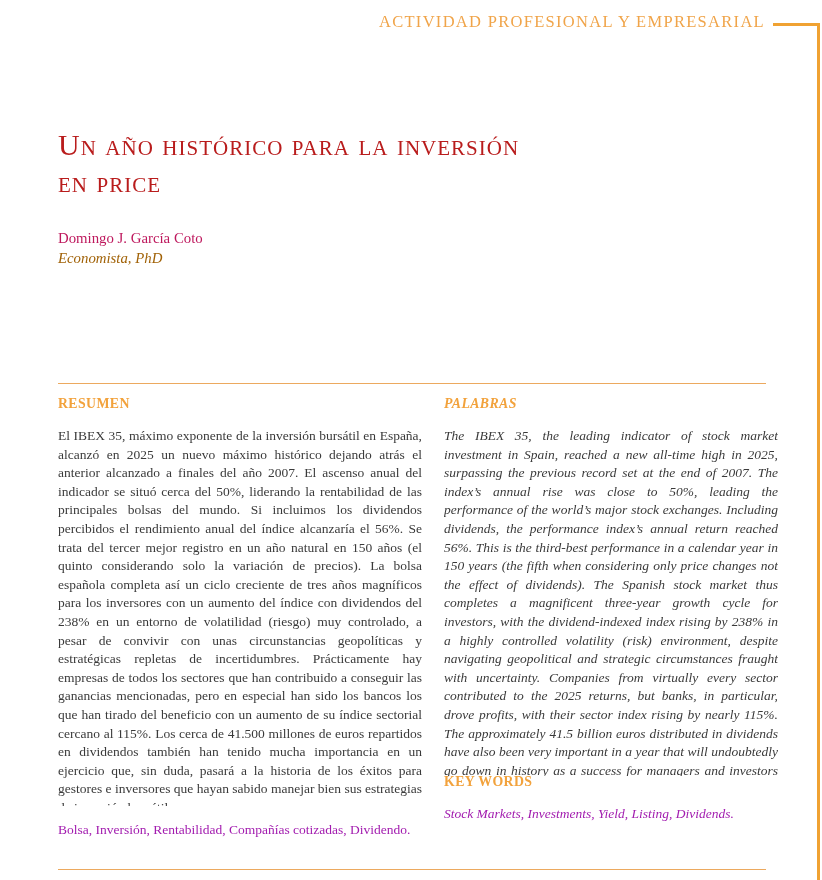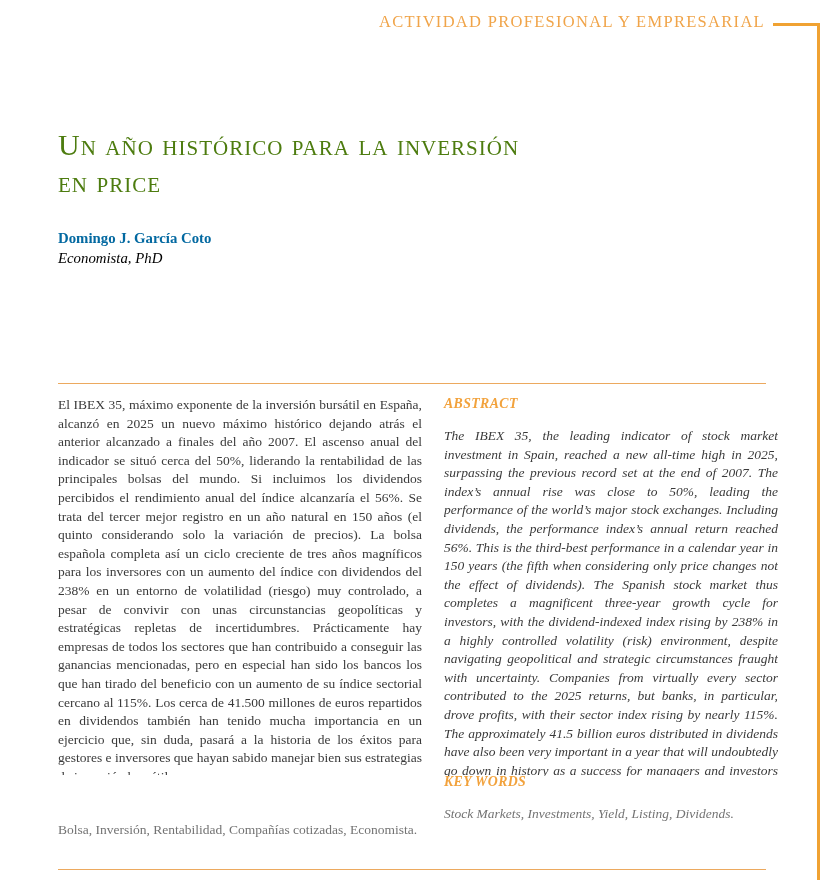--- a/index.html
+++ b/index.html
@@ -18,27 +18,27 @@
     font-size:16.5px;letter-spacing:1.3px;
     color:#f0a449;white-space:nowrap;
   }
   .corner-h{position:absolute;left:753px;top:23px;width:46px;height:2.5px;background:#f0a232;}
   .corner-v{position:absolute;left:797px;top:23px;width:2.5px;height:857px;background:#f0a232;}
   
   .article-title{
     position:absolute;left:38px;top:126px;width:700px;
     font-size:30px;line-height:37px;
     font-variant:small-caps;letter-spacing:1px;
-    color:#4d7c0f;
+    color:#b91c1c;
   }
   
   .authors{position:absolute;left:38px;top:228px;font-size:14.8px;line-height:20px;}
   .author-block{margin-bottom:22px;}
-  .author-name{font-weight:bold;color:#0369a1;}
-  .author-role{font-style:italic;color:#000000;}
+  .author-name{font-weight:normal;color:#be185d;}
+  .author-role{font-style:italic;color:#a16207;}
   
   .rule{position:absolute;left:38px;width:708px;height:1px;background:#eca95f;}
   .rule-top{top:383px;}
   .rule-bottom{top:869px;}
   
   .col{position:absolute;top:396px;}
   .col-left{left:38px;width:364px;}
   .col-right{left:424px;width:334px;}
   .col-heading{
     font-size:13.8px;font-weight:bold;letter-spacing:.4px;
@@ -50,22 +50,22 @@
     text-align:justify;hyphens:auto;-webkit-hyphens:auto;
     color:#3a3a3a;margin:0;
   }
   .body-text.clip-left{height:379px;overflow:hidden;}
   .body-text.clip-right{height:349px;overflow:hidden;}
   .col-right .body-text{font-style:italic;}
   
   .kw-block{position:absolute;}
   .kw-left{left:38px;top:806px;width:364px;}
   .kw-right{left:424px;top:774px;width:334px;}
-  .kw-list{font-size:13.5px;margin:16px 0 0 0;color:#737373;}
-  .kw-right .col-heading{font-style:italic;}
+  .kw-list{font-size:13.5px;margin:16px 0 0 0;color:#a21caf;}
+  .kw-right .col-heading{}
   .kw-right .kw-list{font-style:italic;}
 </style>
 </head>
 <body>
 
 <div class="page">
 
   <div class="section-label">ACTIVIDAD PROFESIONAL Y EMPRESARIAL</div>
   <div class="corner-h"></div>
   <div class="corner-v"></div>
@@ -79,30 +79,31 @@
     <div class="author-block">
       <div class="author-name">Domingo J. García Coto</div>
       <div class="author-role">Economista, PhD</div>
     </div>
   </div>
 
   <div class="rule rule-top"></div>
   <div class="rule rule-bottom"></div>
 
   <div class="col col-left" lang="es">
+    <h3 class="col-heading">RESUMEN</h3>
     <p class="body-text clip-left">El IBEX 35, máximo exponente de la inversión bursátil en España, alcanzó en 2025 un nuevo máximo histórico dejando atrás el anterior alcanzado a finales del año 2007. El ascenso anual del indicador se situó cerca del 50%, liderando la rentabilidad de las principales bolsas del mundo. Si incluimos los dividendos percibidos el rendimiento anual del índice alcanzaría el 56%. Se trata del tercer mejor registro en un año natural en 150 años (el quinto considerando solo la variación de precios). La bolsa española completa así un ciclo creciente de tres años magníficos para los inversores con un aumento del índice con dividendos del 238% en un entorno de volatilidad (riesgo) muy controlado, a pesar de convivir con unas circunstancias geopolíticas y estratégicas repletas de incertidumbres. Prácticamente hay empresas de todos los sectores que han contribuido a conseguir las ganancias mencionadas, pero en especial han sido los bancos los que han tirado del beneficio con un aumento de su índice sectorial cercano al 115%. Los cerca de 41.500 millones de euros repartidos en dividendos también han tenido mucha importancia en un ejercicio que, sin duda, pasará a la historia de los éxitos para gestores e inversores que hayan sabido manejar bien sus estrategias de inversión bursátil.</p>
   </div>
 
   <div class="col col-right" lang="en">
-    <h3 class="col-heading">ABSTRACT</h3>
+    <h3 class="col-heading">PALABRAS</h3>
     <p class="body-text clip-right">The IBEX 35, the leading indicator of stock market investment in Spain, reached a new all-time high in 2025, surpassing the previous record set at the end of 2007. The index’s annual rise was close to 50%, leading the performance of the world’s major stock exchanges. Including dividends, the performance index’s annual return reached 56%. This is the third-best performance in a calendar year in 150 years (the fifth when considering only price changes not the effect of dividends). The Spanish stock market thus completes a magnificent three-year growth cycle for investors, with the dividend-indexed index rising by 238% in a highly controlled volatility (risk) environment, despite navigating geopolitical and strategic circumstances fraught with uncertainty. Companies from virtually every sector contributed to the 2025 returns, but banks, in particular, drove profits, with their sector index rising by nearly 115%. The approximately 41.5 billion euros distributed in dividends have also been very important in a year that will undoubtedly go down in history as a success for managers and investors who have managed their stock market investment strategies well.</p>
   </div>
 
   <div class="kw-block kw-left">
-    <p class="kw-list">Bolsa, Inversión, Rentabilidad, Compañías cotizadas, Economista.</p>
+    <p class="kw-list">Bolsa, Inversión, Rentabilidad, Compañías cotizadas, Dividendo.</p>
   </div>
 
   <div class="kw-block kw-right">
     <h3 class="col-heading">KEY WORDS</h3>
     <p class="kw-list">Stock Markets, Investments, Yield, Listing, Dividends.</p>
   </div>
 
 </div>
 
 </body></html>

